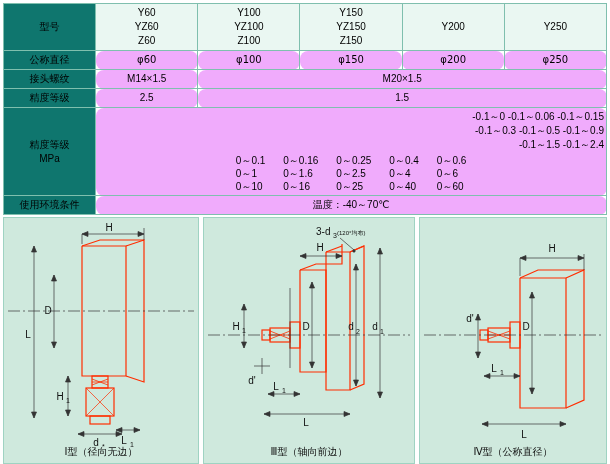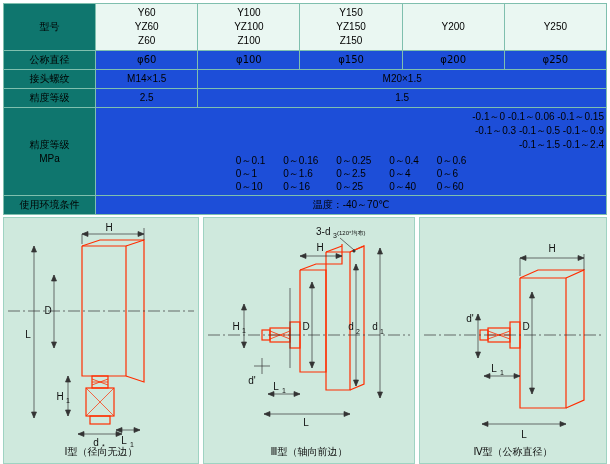--- a/index.html
+++ b/index.html
@@ -35,21 +35,21 @@
     text-align:center;
     white-space:nowrap;
     font-size:12px;
     color:#1a1a1a;
   }
   td.model{
     background:#eaf7f2;
     line-height:13px;
     font-size:11px;
   }
-  td.plain{background:#1d4ed8;}
+  td.plain{background:#f0abfc;border-radius:8px;}
   .phi{font-family:"DejaVu Sans",sans-serif;}
   .mpa{line-height:13px;}
   .rng{display:block;}
   .multi{line-height:14px;}
   .cols4{display:flex;justify-content:center;gap:18px;}
   .cols4 div{text-align:left;}
 
   
   .figs{
     position:absolute;

